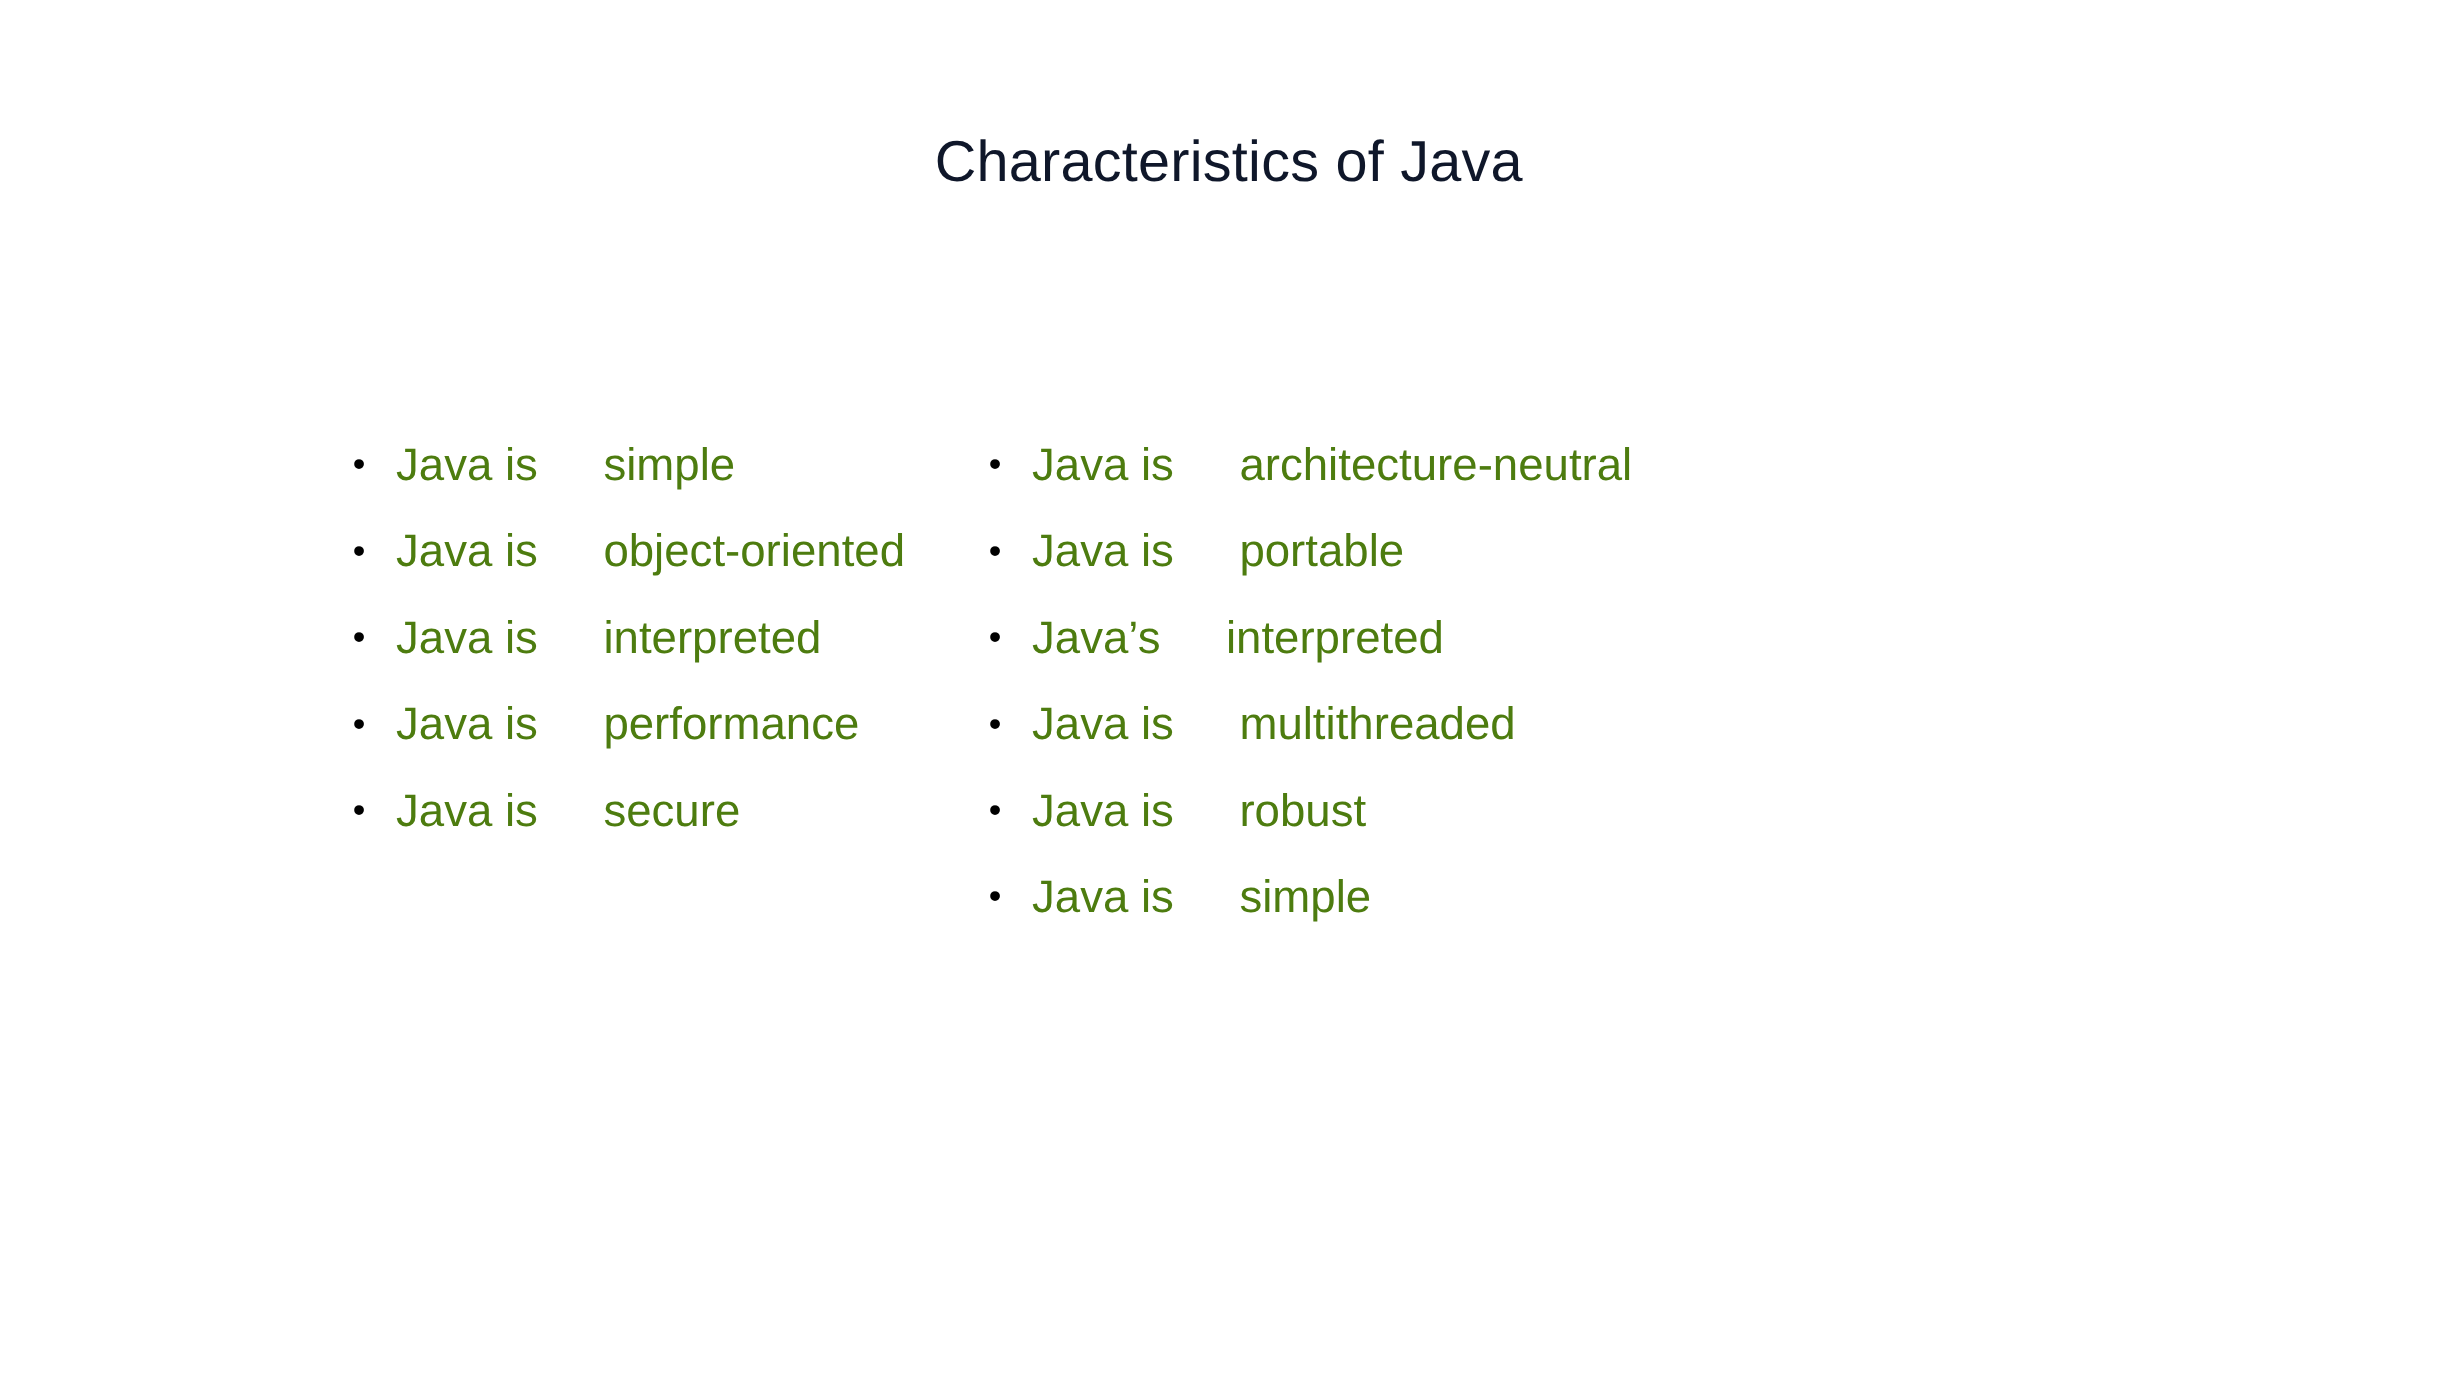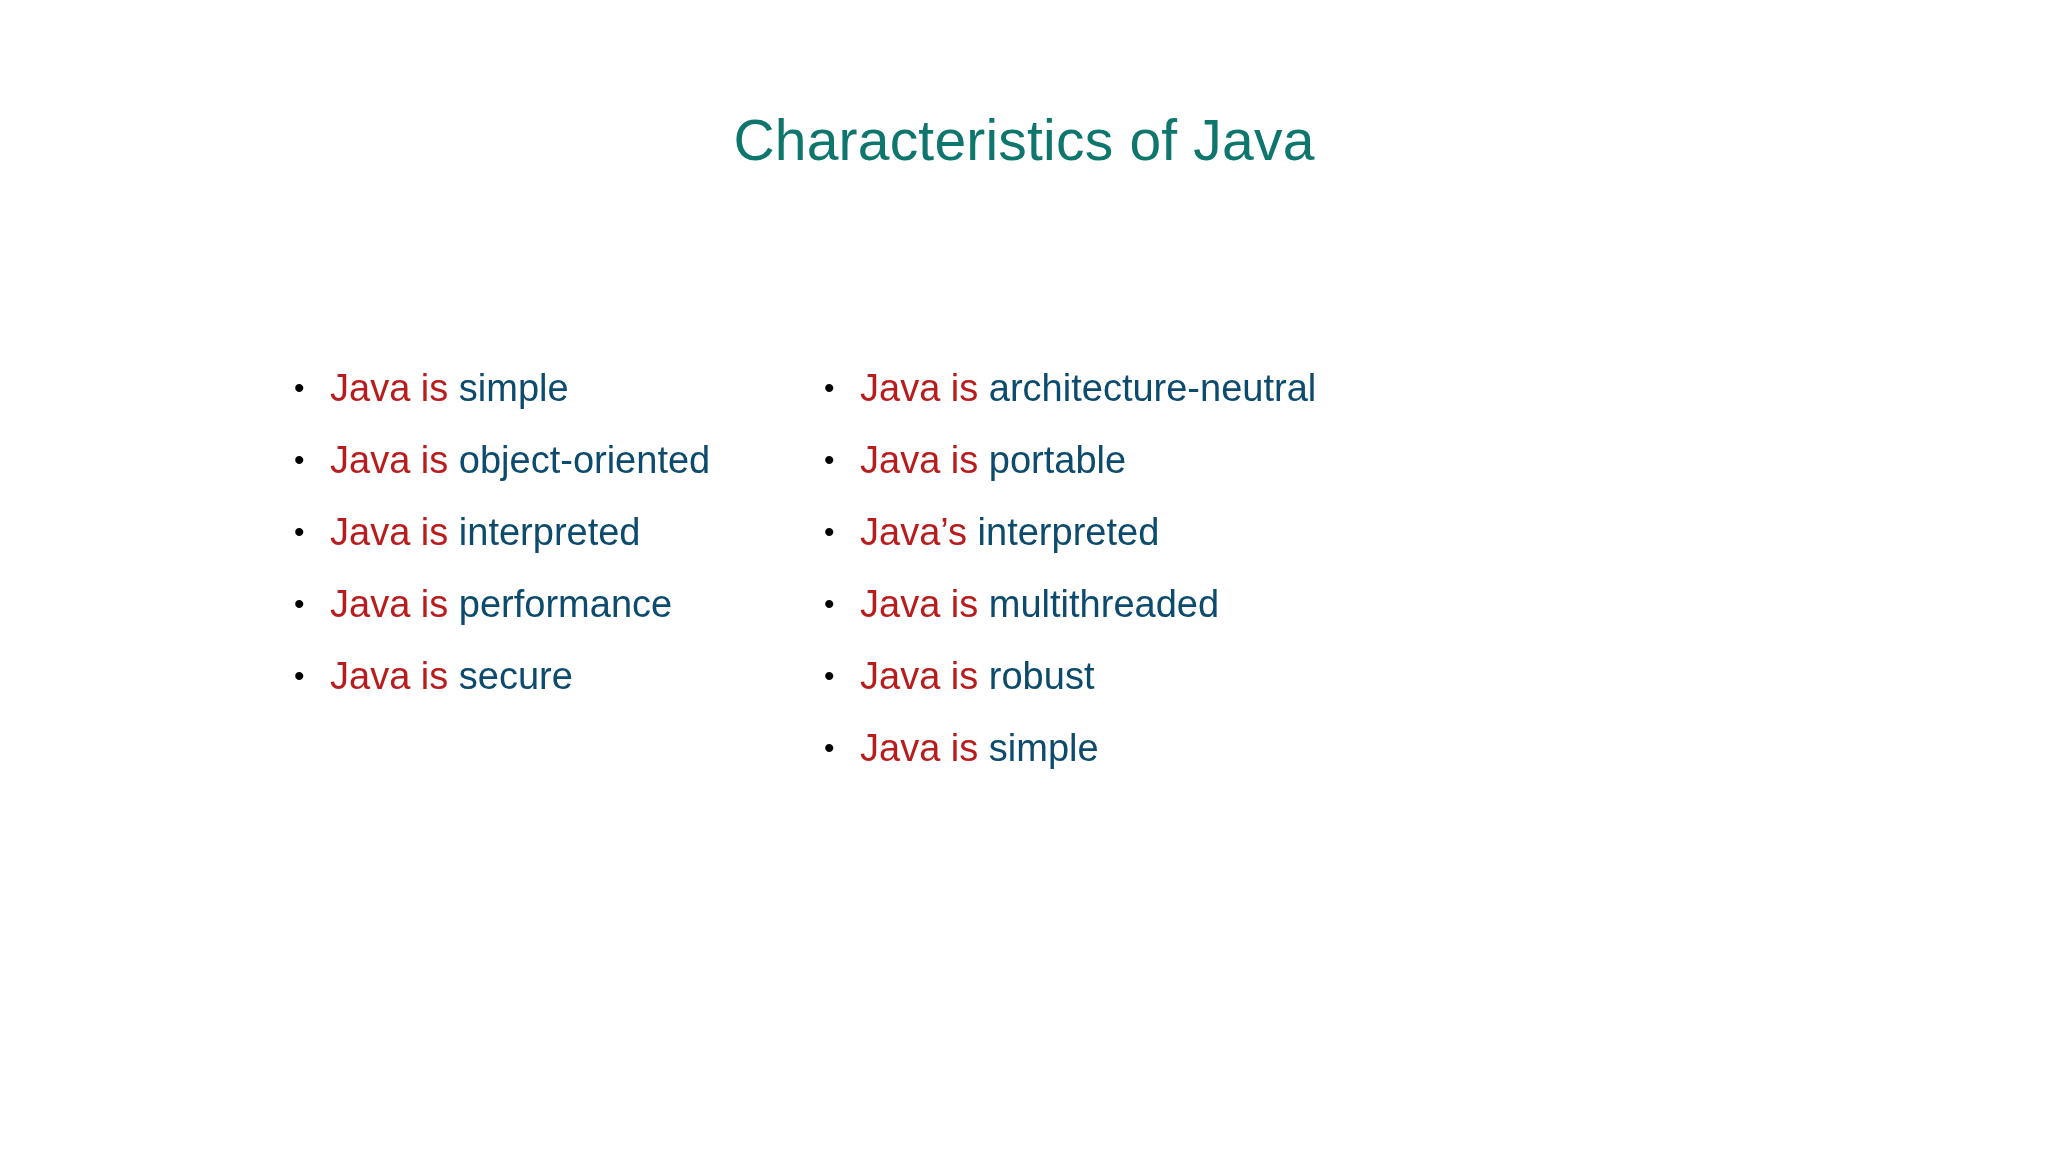--- a/index.html
+++ b/index.html
@@ -20,24 +20,24 @@
     overflow: hidden;
     box-sizing: border-box;
   }
   .slide-title {
     position: absolute;
     top: 108px;
     left: 0;
     width: 2048px;
     text-align: center;
     font-family: "Liberation Sans", sans-serif;
-    font-size: 57px;
+    font-size: 48px;
     font-weight: 300;
     line-height: 1.15;
-    color: #0f766e;
+    color: #0f172a;
     letter-spacing: 0.2px;
     white-space: nowrap;
   }
   .body-columns {
     position: absolute;
     top: 352px;
     left: 0;
     width: 2048px;
     height: 560px;
     display: flex;
@@ -72,24 +72,25 @@
   }
   .bullet-marker {
     position: absolute;
     left: 2px;
     top: 0;
     line-height: 72px;
     font-size: 30px;
     color: #000000;
   }
   .bullet-prefix {
-    color: #b91c1c;
+    color: #4d7c0f;
   }
   .bullet-keyword {
-    color: #0c4a6e;
+    color: #4d7c0f;
+    margin-left: 44px;
   }
 </style>
 </head>
 <body>
 
 <div class="slide">
 
   <div class="slide-title">Characteristics of Java</div>
 
   <div class="body-columns">

